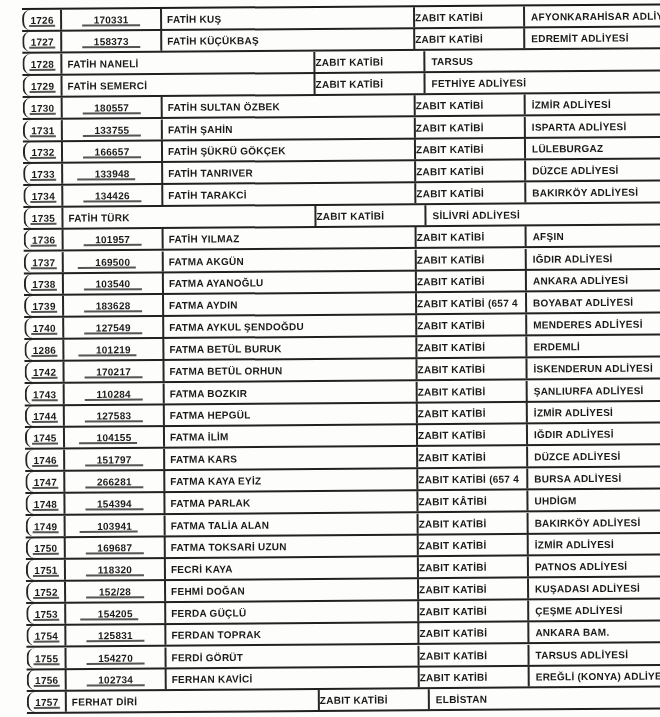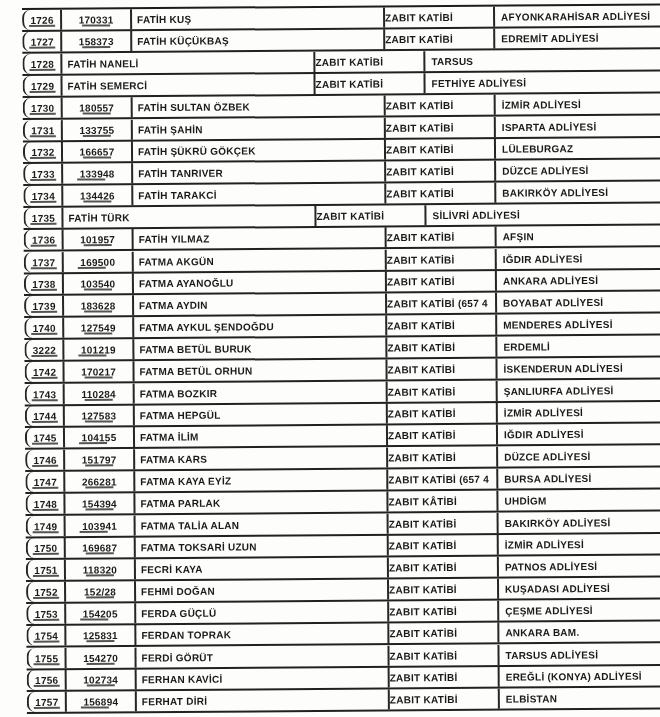--- a/index.html
+++ b/index.html
@@ -38,21 +38,21 @@
     display: flex;
     align-items: center;
     border-left: 2px solid #262626;
     font-weight: bold;
     font-size: 10px;
     letter-spacing: 0.25px;
     color: #1a1a1a;
     white-space: nowrap;
   }
   .c-no   { width: 38px;  justify-content: center; border-radius: 8px; }
-  .c-id   { width: 70px;  justify-content: center; }
+  .c-id   { width: 100px;  justify-content: center; }
   .c-name { width: 253px; padding-left: 5px; overflow: hidden; }
   .c-title{ width: 110px; overflow: hidden; }
   .c-loc  { flex: 1;      padding-left: 6px; overflow: hidden; }
 
   
   .c-no::after, .c-id::after {
     content: ""; position: absolute; height: 1.6px;
     background: #2a2a2a; bottom: 3px; opacity: .8;
   }
   .c-no::after { left: 5px; right: 5px; }
@@ -192,21 +192,21 @@
 
   <div class="row">
     <div class="cell c-no">1740</div>
     <div class="cell c-id">127549</div>
     <div class="cell c-name">FATMA AYKUL ŞENDOĞDU</div>
     <div class="cell c-title">ZABIT KATİBİ</div>
     <div class="cell c-loc">MENDERES ADLİYESİ</div>
   </div>
 
   <div class="row">
-    <div class="cell c-no">3222</div>
+    <div class="cell c-no">1286</div>
     <div class="cell c-id">101219</div>
     <div class="cell c-name">FATMA BETÜL BURUK</div>
     <div class="cell c-title">ZABIT KATİBİ</div>
     <div class="cell c-loc">ERDEMLİ</div>
   </div>
 
   <div class="row">
     <div class="cell c-no">1742</div>
     <div class="cell c-id">170217</div>
     <div class="cell c-name">FATMA BETÜL ORHUN</div>
@@ -321,19 +321,18 @@
   <div class="row">
     <div class="cell c-no">1756</div>
     <div class="cell c-id">102734</div>
     <div class="cell c-name">FERHAN KAVİCİ</div>
     <div class="cell c-title">ZABIT KATİBİ</div>
     <div class="cell c-loc">EREĞLİ (KONYA) ADLİYESİ</div>
   </div>
 
   <div class="row">
     <div class="cell c-no">1757</div>
-    <div class="cell c-id">156894</div>
     <div class="cell c-name">FERHAT DİRİ</div>
     <div class="cell c-title">ZABIT KATİBİ</div>
     <div class="cell c-loc">ELBİSTAN</div>
   </div>
 </div>
 </div>
 
 </body></html>

